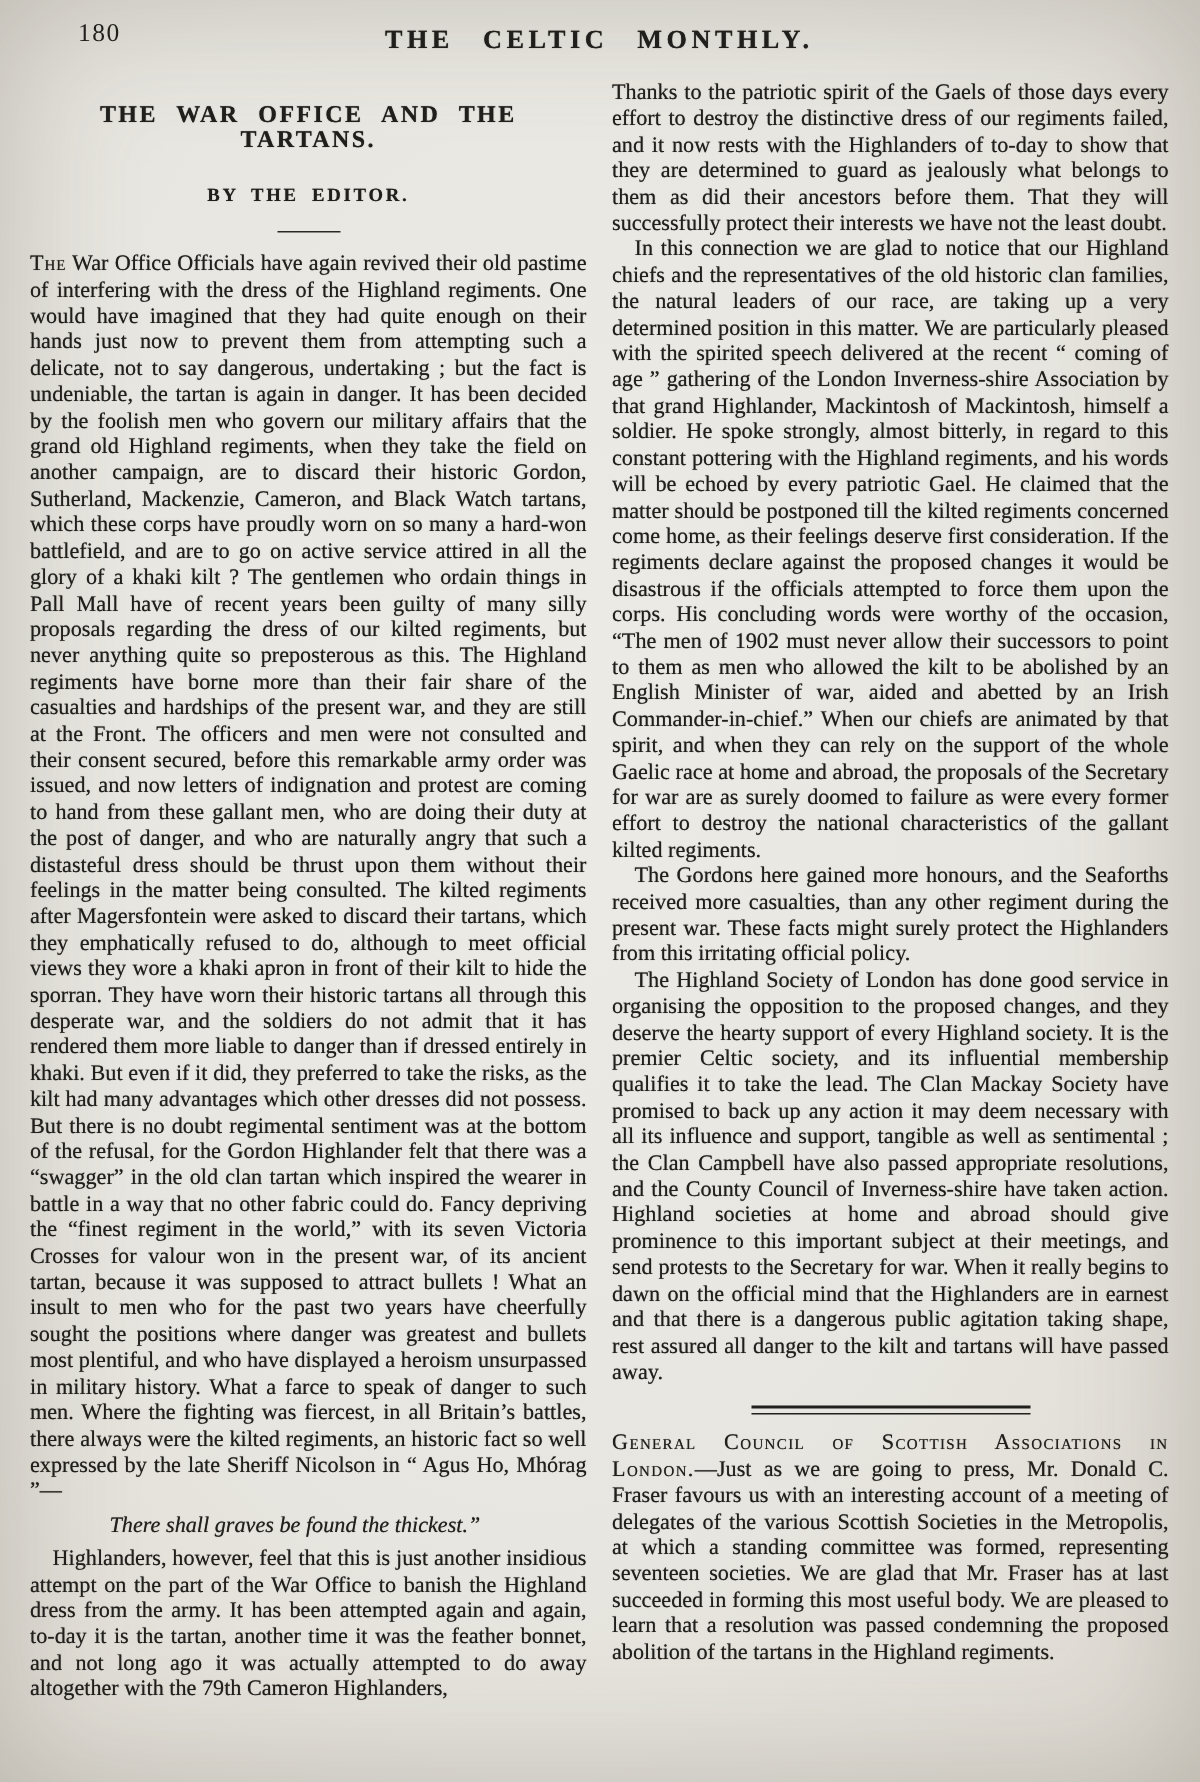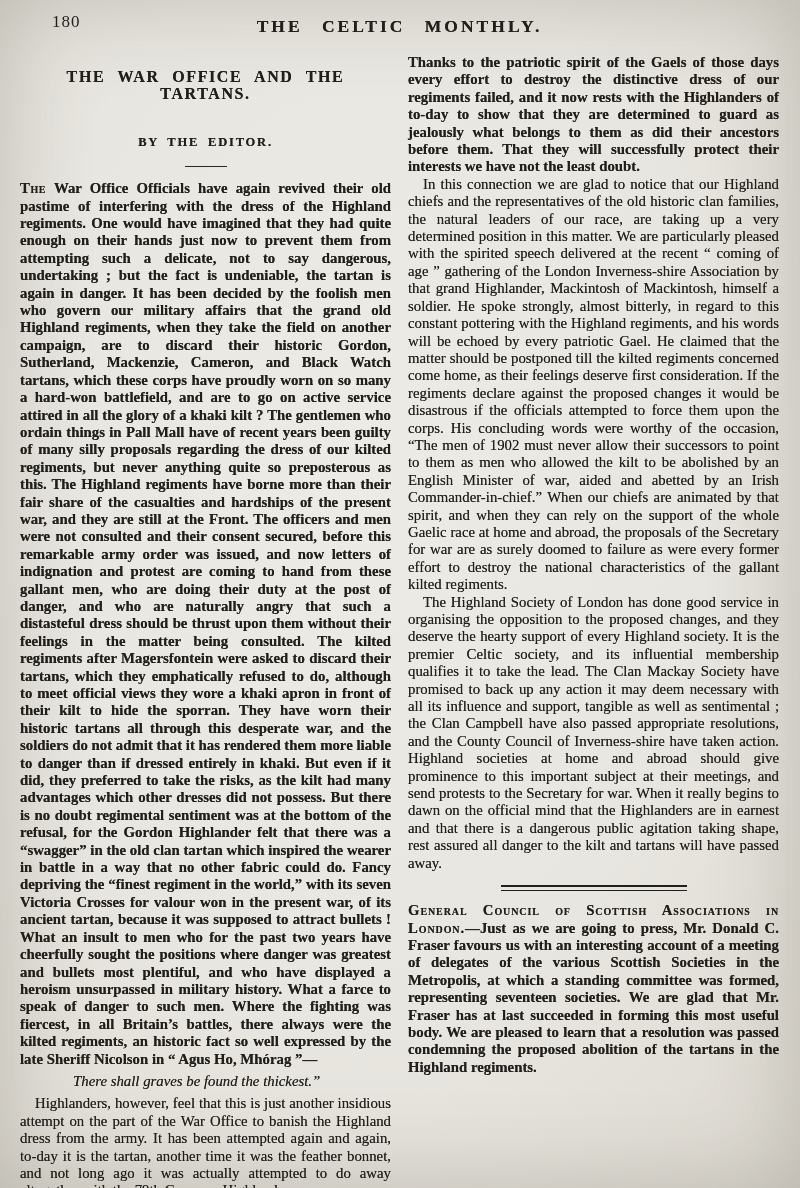--- a/index.html
+++ b/index.html
@@ -31,29 +31,29 @@
     text-shadow: 0 0 0.6px rgba(25,23,20,0.8);
   }
   .columns { display: flex; gap: 17px; margin-top: 16px; }
   .col {
     width: 375px;
     font-size: 14.8px; line-height: 17.4px;
     text-align: justify;
     text-shadow: 0 0 0.5px rgba(28,26,22,0.72);
   }
   .col p { margin: 0; text-indent: 15px; }
-  .col p.flush { text-indent: 0; font-weight: bold; }
+  .col p.flush { text-indent: 0; }
   .article-title {
     margin: 14px 0 0 0; text-align: center;
     font-size: 16px; font-weight: bold;
     letter-spacing: 1.6px; word-spacing: 7px;
     text-shadow: 0 0 0.6px rgba(25,23,20,0.8);
   }
   .byline {
-    margin-top: 31px; text-align: center;
+    margin-top: 19px; text-align: center;
     font-size: 12.5px; font-weight: bold;
     letter-spacing: 1.8px; word-spacing: 4px;
   }
   .byline-rule {
     width: 42px; height: 0;
     border-top: 1.6px solid #2a2824;
     margin: 15px auto 13px auto;
   }
   .sc { font-variant: small-caps; letter-spacing: 0.6px; }
   .verse {
@@ -91,20 +91,21 @@
       <div class="verse">
         <div class="line2">There shall graves be found the thickest.”</div>
       </div>
 
       <p>Highlanders, however, feel that this is just another insidious attempt on the part of the War Office to banish the Highland dress from the army.  It has been attempted again and again, to-day it is the tartan, another time it was the feather bonnet, and not long ago it was actually attempted to do away altogether with the 79th Cameron Highlanders,</p>
     </div>
 
     <div class="col">
       <p class="flush">Thanks to the patriotic spirit of the Gaels of those days every effort to destroy the distinctive dress of our regiments failed, and it now rests with the Highlanders of to-day to show that they are determined to guard as jealously what belongs to them as did their ancestors before them.  That they will successfully protect their interests we have not the least doubt.</p>
       <p>In this connection we are glad to notice that our Highland chiefs and the representatives of the old historic clan families, the natural leaders of our race, are taking up a very determined position in this matter.  We are particularly pleased with the spirited speech delivered at the recent “ coming of age ” gathering of the London Inverness-shire Association by that grand Highlander, Mackintosh of Mackintosh, himself a soldier.  He spoke strongly, almost bitterly, in regard to this constant pottering with the Highland regiments, and his words will be echoed by every patriotic Gael.  He claimed that the matter should be postponed till the kilted regiments concerned come home, as their feelings deserve first consideration. If the regiments declare against the proposed changes it would be disastrous if the officials attempted to force them upon the corps.  His concluding words were worthy of the occasion, “The men of 1902 must never allow their successors to point to them as men who allowed the kilt to be abolished by an English Minister of war, aided and abetted by an Irish Commander-in-chief.”  When our chiefs are animated by that spirit, and when they can rely on the support of the whole Gaelic race at home and abroad, the proposals of the Secretary for war are as surely doomed to failure as were every former effort to destroy the national characteristics of the gallant kilted regiments.</p>
+      <p>The Gordons here gained more honours, and the Seaforths received more casualties, than any other regiment during the present war.  These facts might surely protect the Highlanders from this irritating official policy.</p>
       <p>The Highland Society of London has done good service in organising the opposition to the proposed changes, and they deserve the hearty support of every Highland society.  It is the premier Celtic society, and its influential membership qualifies it to take the lead.  The Clan Mackay Society have promised to back up any action it may deem necessary with all its influence and support, tangible as well as sentimental ; the Clan Campbell have also passed appropriate resolutions, and the County Council of Inverness-shire have taken action.  Highland societies at home and abroad should give prominence to this important subject at their meetings, and send protests to the Secretary for war.  When it really begins to dawn on the official mind that the Highlanders are in earnest and that there is a dangerous public agitation taking shape, rest assured all danger to the kilt and tartans will have passed away.</p>
 
       <div class="double-rule"></div>
 
       <p class="flush"><span class="news-lead">General Council of Scottish Associations in London.</span><span>—Just as we are going to press, Mr. Donald C. Fraser favours us with an interesting account of a meeting of delegates of the various Scottish Societies in the Metropolis, at which a standing committee was formed, representing seventeen societies.  We are glad that Mr. Fraser has at last succeeded in forming this most useful body.  We are pleased to learn that a resolution was passed condemning the proposed abolition of the tartans in the Highland regiments.</span></p>
     </div>
 
   </div>
 </div>
 

